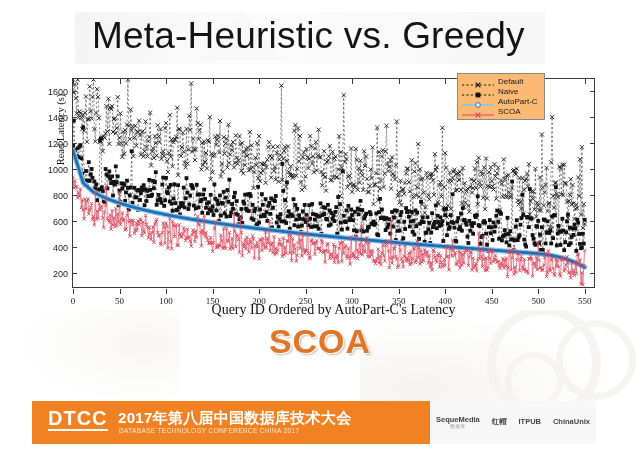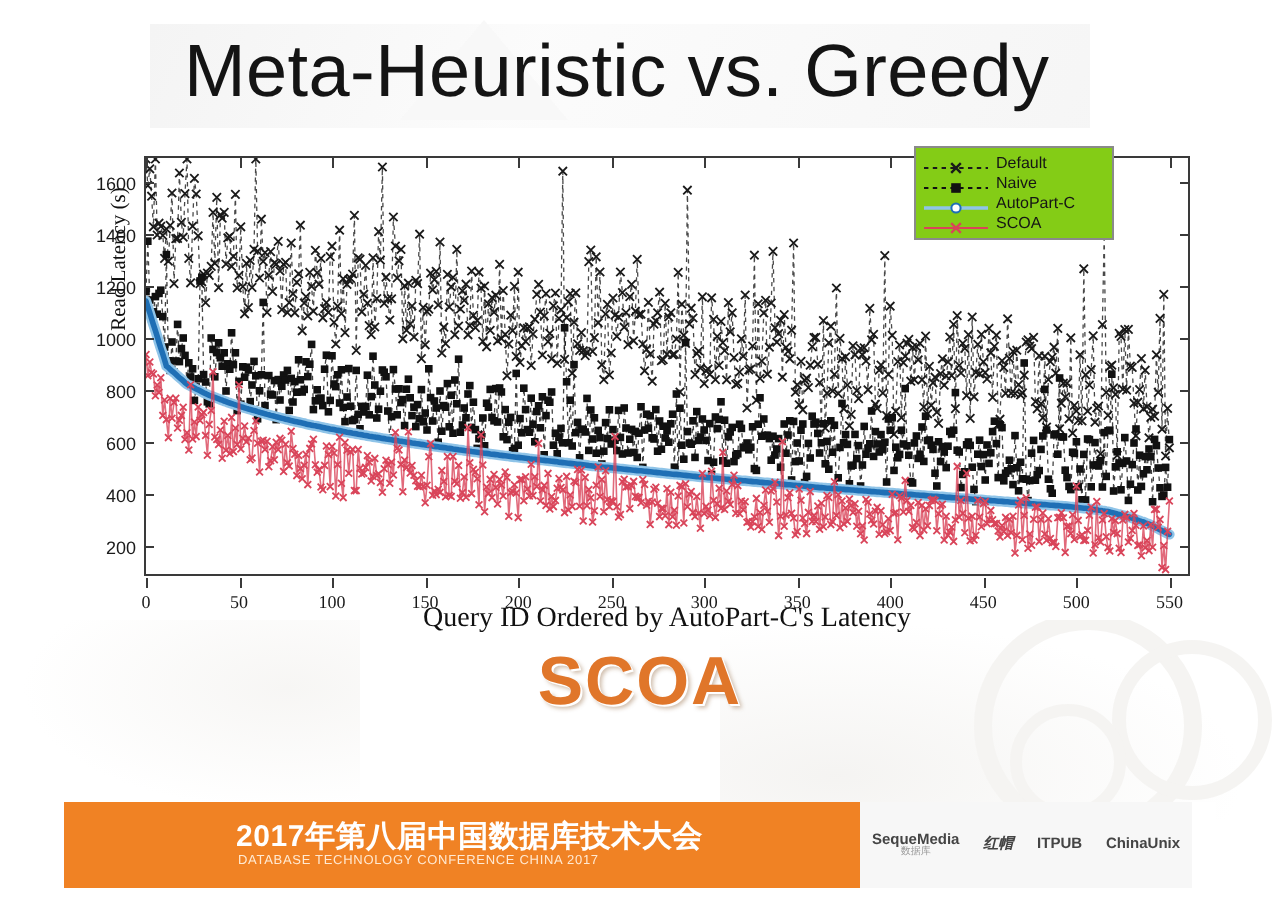--- a/index.html
+++ b/index.html
@@ -46,22 +46,22 @@
      font-family:"Liberation Serif",serif;font-size:9px;color:#1a1a1a;}
   .xtmark{position:absolute;top:0;width:1px;height:5px;background:#3a3a3a;}
   .xtmarkT{position:absolute;top:8px;width:1px;height:5px;background:#3a3a3a;}
 
   #ylabel{position:absolute;left:-14px;top:54px;width:120px;
      transform:rotate(-90deg);transform-origin:50% 50%;text-align:center;
      font-family:"Liberation Serif",serif;font-size:10.5px;color:#111;}
   #xlabel{position:absolute;left:58px;top:232px;width:523px;text-align:center;
      font-family:"Liberation Serif",serif;font-size:14px;color:#111;}
 
-  #legend{position:absolute;left:443px;top:3px;width:100px;
-     border:1px solid #8a8a8a;background:#84cc16;padding:2px 3px 3px 3px;
+  #legend{position:absolute;left:443px;top:3px;width:88px;
+     border:1px solid #8a8a8a;background:#fdba74;padding:2px 3px 3px 3px;
      box-sizing:border-box;z-index:9;}
   .lgrow{display:flex;align-items:center;height:10px;}
   .lgsym{width:34px;height:10px;flex:0 0 34px;}
   .lgtxt{font-family:"Liberation Sans",sans-serif;font-size:8px;color:#151515;
      margin-left:3px;white-space:nowrap;}
 
   
   #scoa{position:absolute;left:0;top:322px;width:640px;text-align:center;
      font-family:"Liberation Sans",sans-serif;font-weight:bold;font-size:34px;
      color:#e0762a;letter-spacing:1px;
@@ -79,21 +79,21 @@
      border-bottom:2px solid #fff;padding-bottom:1px;line-height:20px;}
   #fcn{position:absolute;left:86px;top:8px;font-family:"Liberation Sans",sans-serif;
      font-weight:bold;font-size:15px;color:#fff;letter-spacing:.3px;}
   #fen{position:absolute;left:87px;top:26px;font-family:"Liberation Sans",sans-serif;
      font-size:6.5px;color:#ffe9d2;letter-spacing:.35px;}
   #spons{position:absolute;left:398px;top:0;width:166px;height:43px;
      background:#f7f7f7;display:flex;align-items:center;justify-content:space-around;}
   .sp{font-family:"Liberation Sans",sans-serif;font-size:6.5px;color:#6d6d6d;
       text-align:center;line-height:1.1;white-space:nowrap;}
   .sp b{font-size:7.5px;color:#444;}
-  .sp-red{color:#d0202a;font-weight:bold;font-size:9px;font-style:italic;}
+  .sp-red{color:#d0202a;font-weight:bold;font-size:9px;}
   .sp-itpub{color:#2f3f8f;font-weight:bold;font-size:8px;}
   .sp-cu{color:#3a8f3a;font-weight:bold;font-size:8px;}
 </style>
 </head>
 <body>
 
 <div id="slide">
 
   <div class="wm wm-title"></div>
   <div class="wm wm-tri"></div>
@@ -1875,20 +1875,21 @@
       <div class="xtmarkT" style="left: 431.143px; top: 9px;"></div>
       <div class="xtmarkT" style="left: 477.661px; top: 9px;"></div>
       <div class="xtmarkT" style="left: 524.179px; top: 9px;"></div>
       <div class="xtmarkT" style="left: 570.696px; top: 9px;"></div>
     </div>
 
   <div id="scoa">SCOA</div>
 
   <div id="footer">
     <div id="fbar">
+      <div id="dtcc">DTCC</div>
       <div id="fcn">2017年第八届中国数据库技术大会</div>
       <div id="fen">DATABASE TECHNOLOGY CONFERENCE CHINA 2017</div>
     </div>
     <div id="spons">
         <div class="sp"><b>SequeMedia</b><div style="font-size: 5px; color: rgb(154, 154, 154);">数据库</div></div>
         <div class="sp"><b class="sp-red">红帽</b></div>
         <div class="sp"><b class="sp-itpub">ITPUB</b></div>
         <div class="sp"><b class="sp-cu">ChinaUnix</b></div>
       </div>
   </div>

